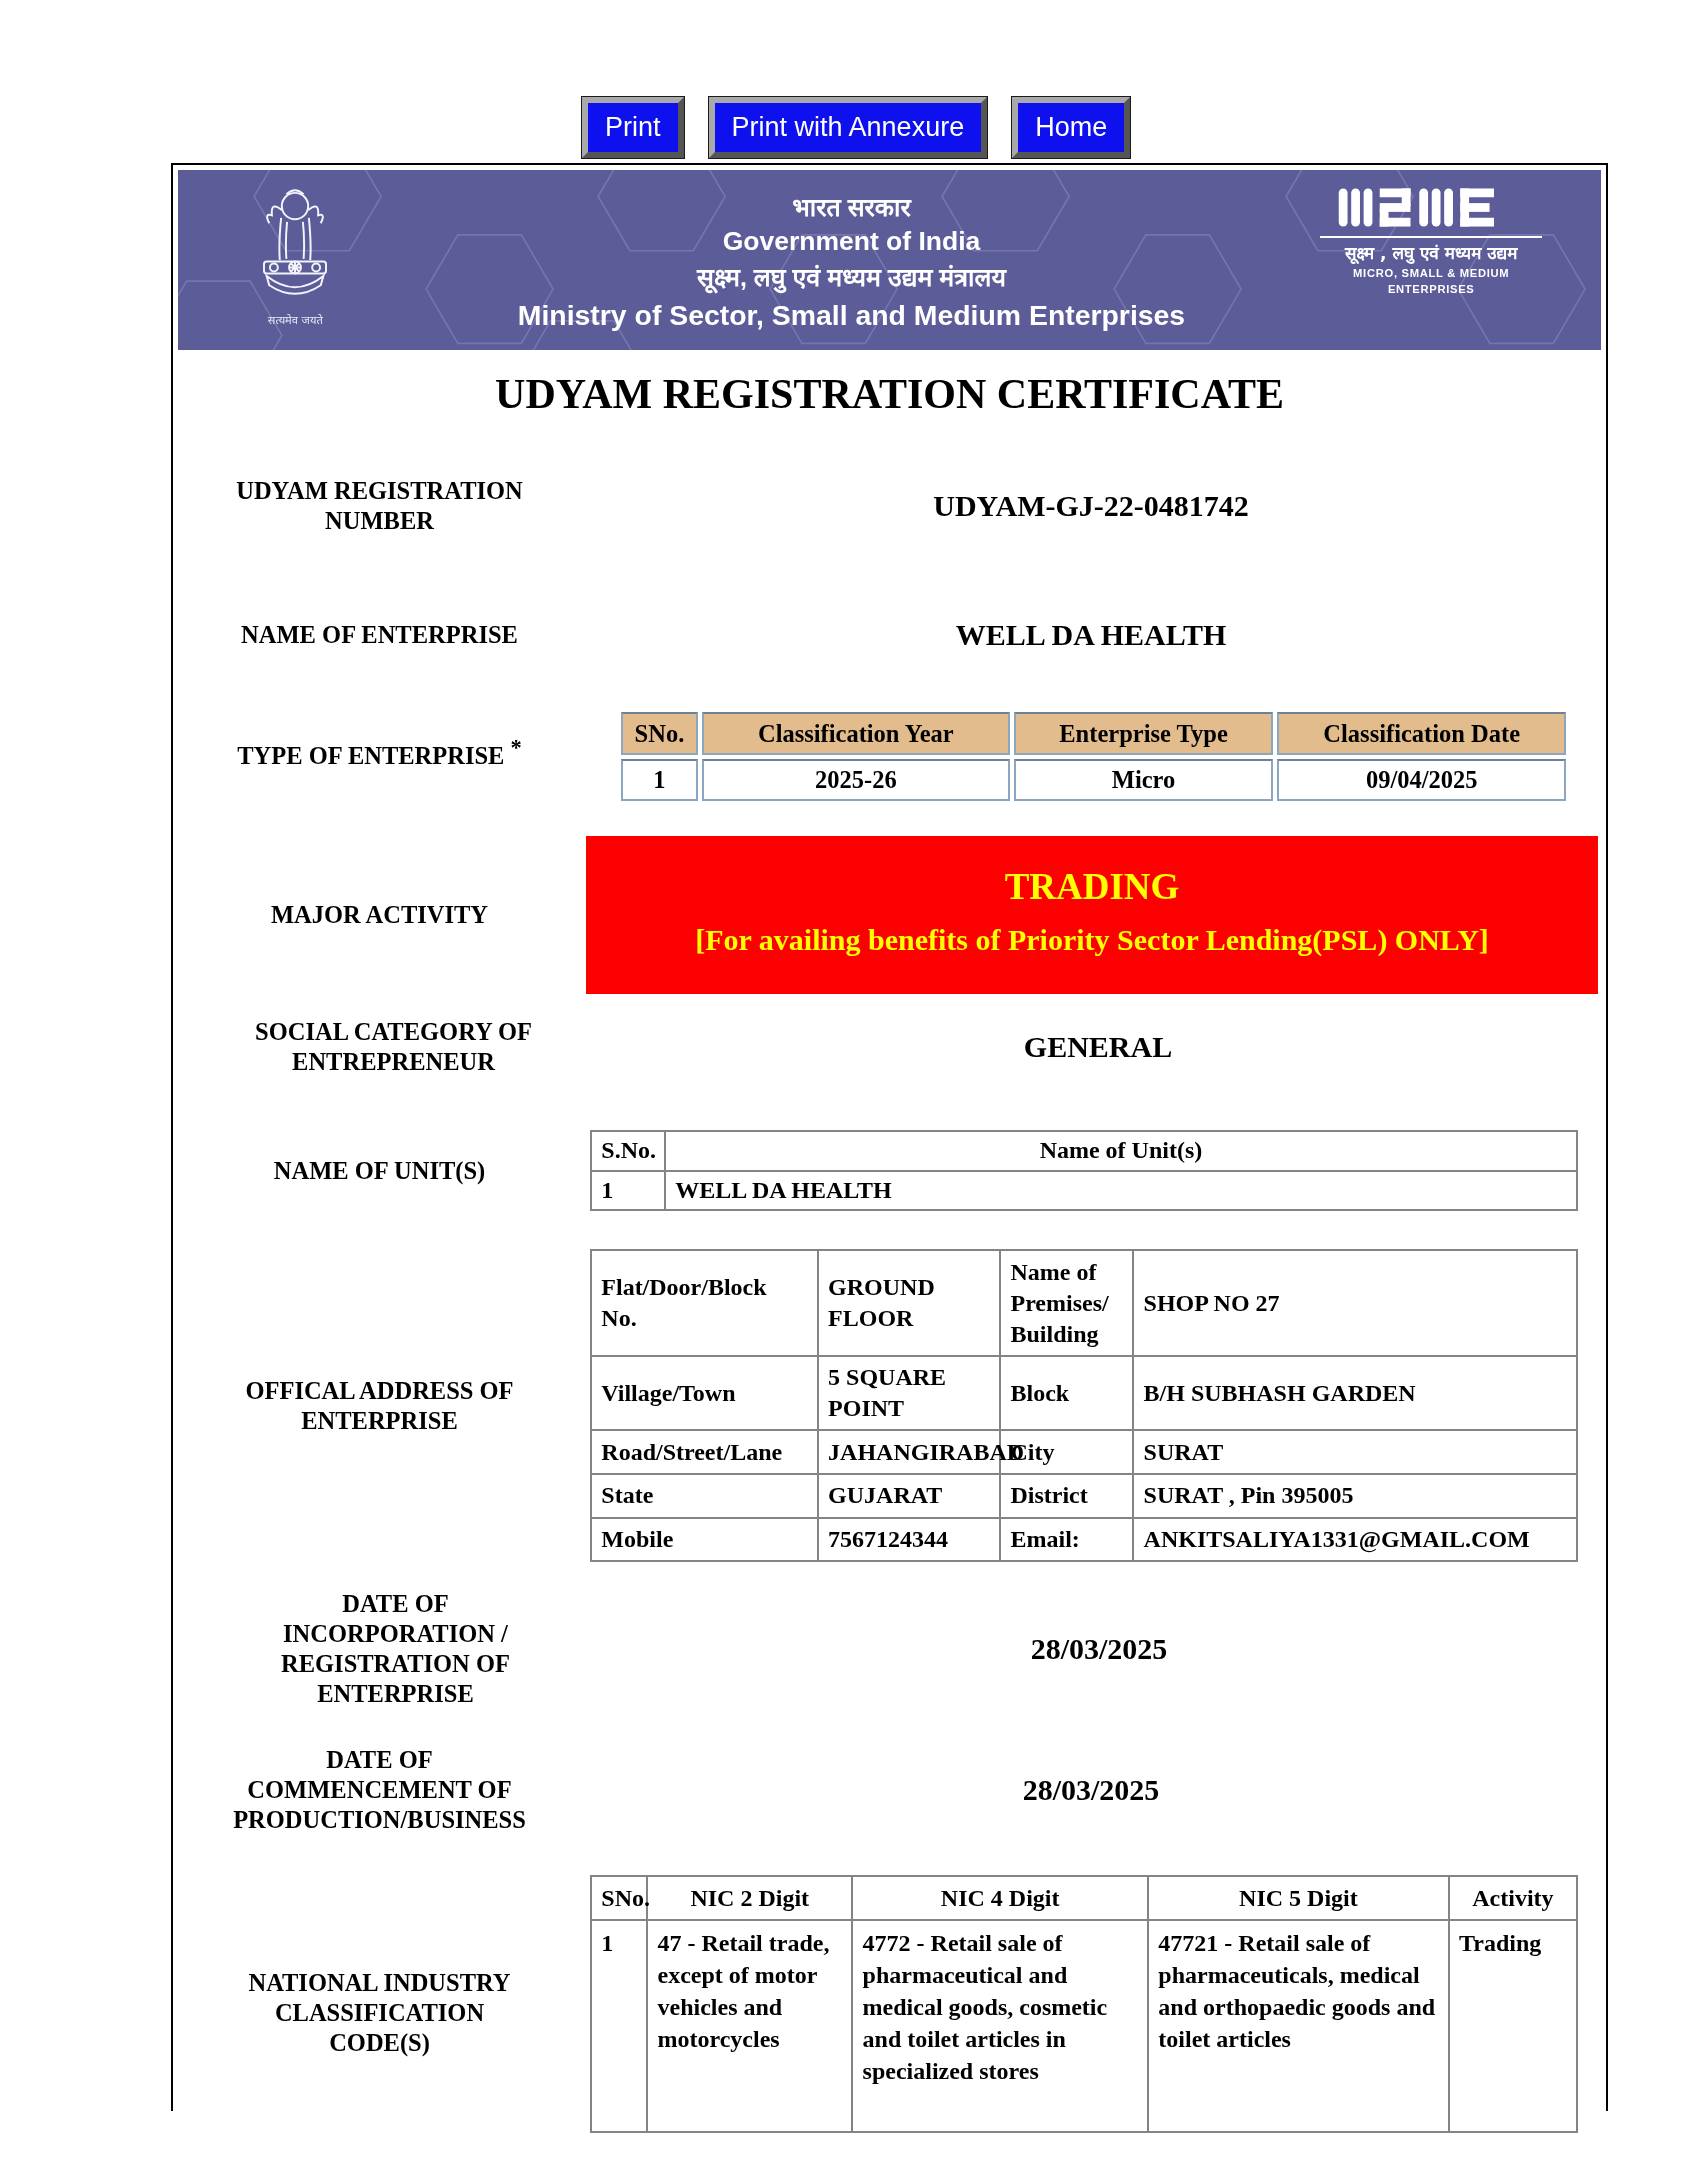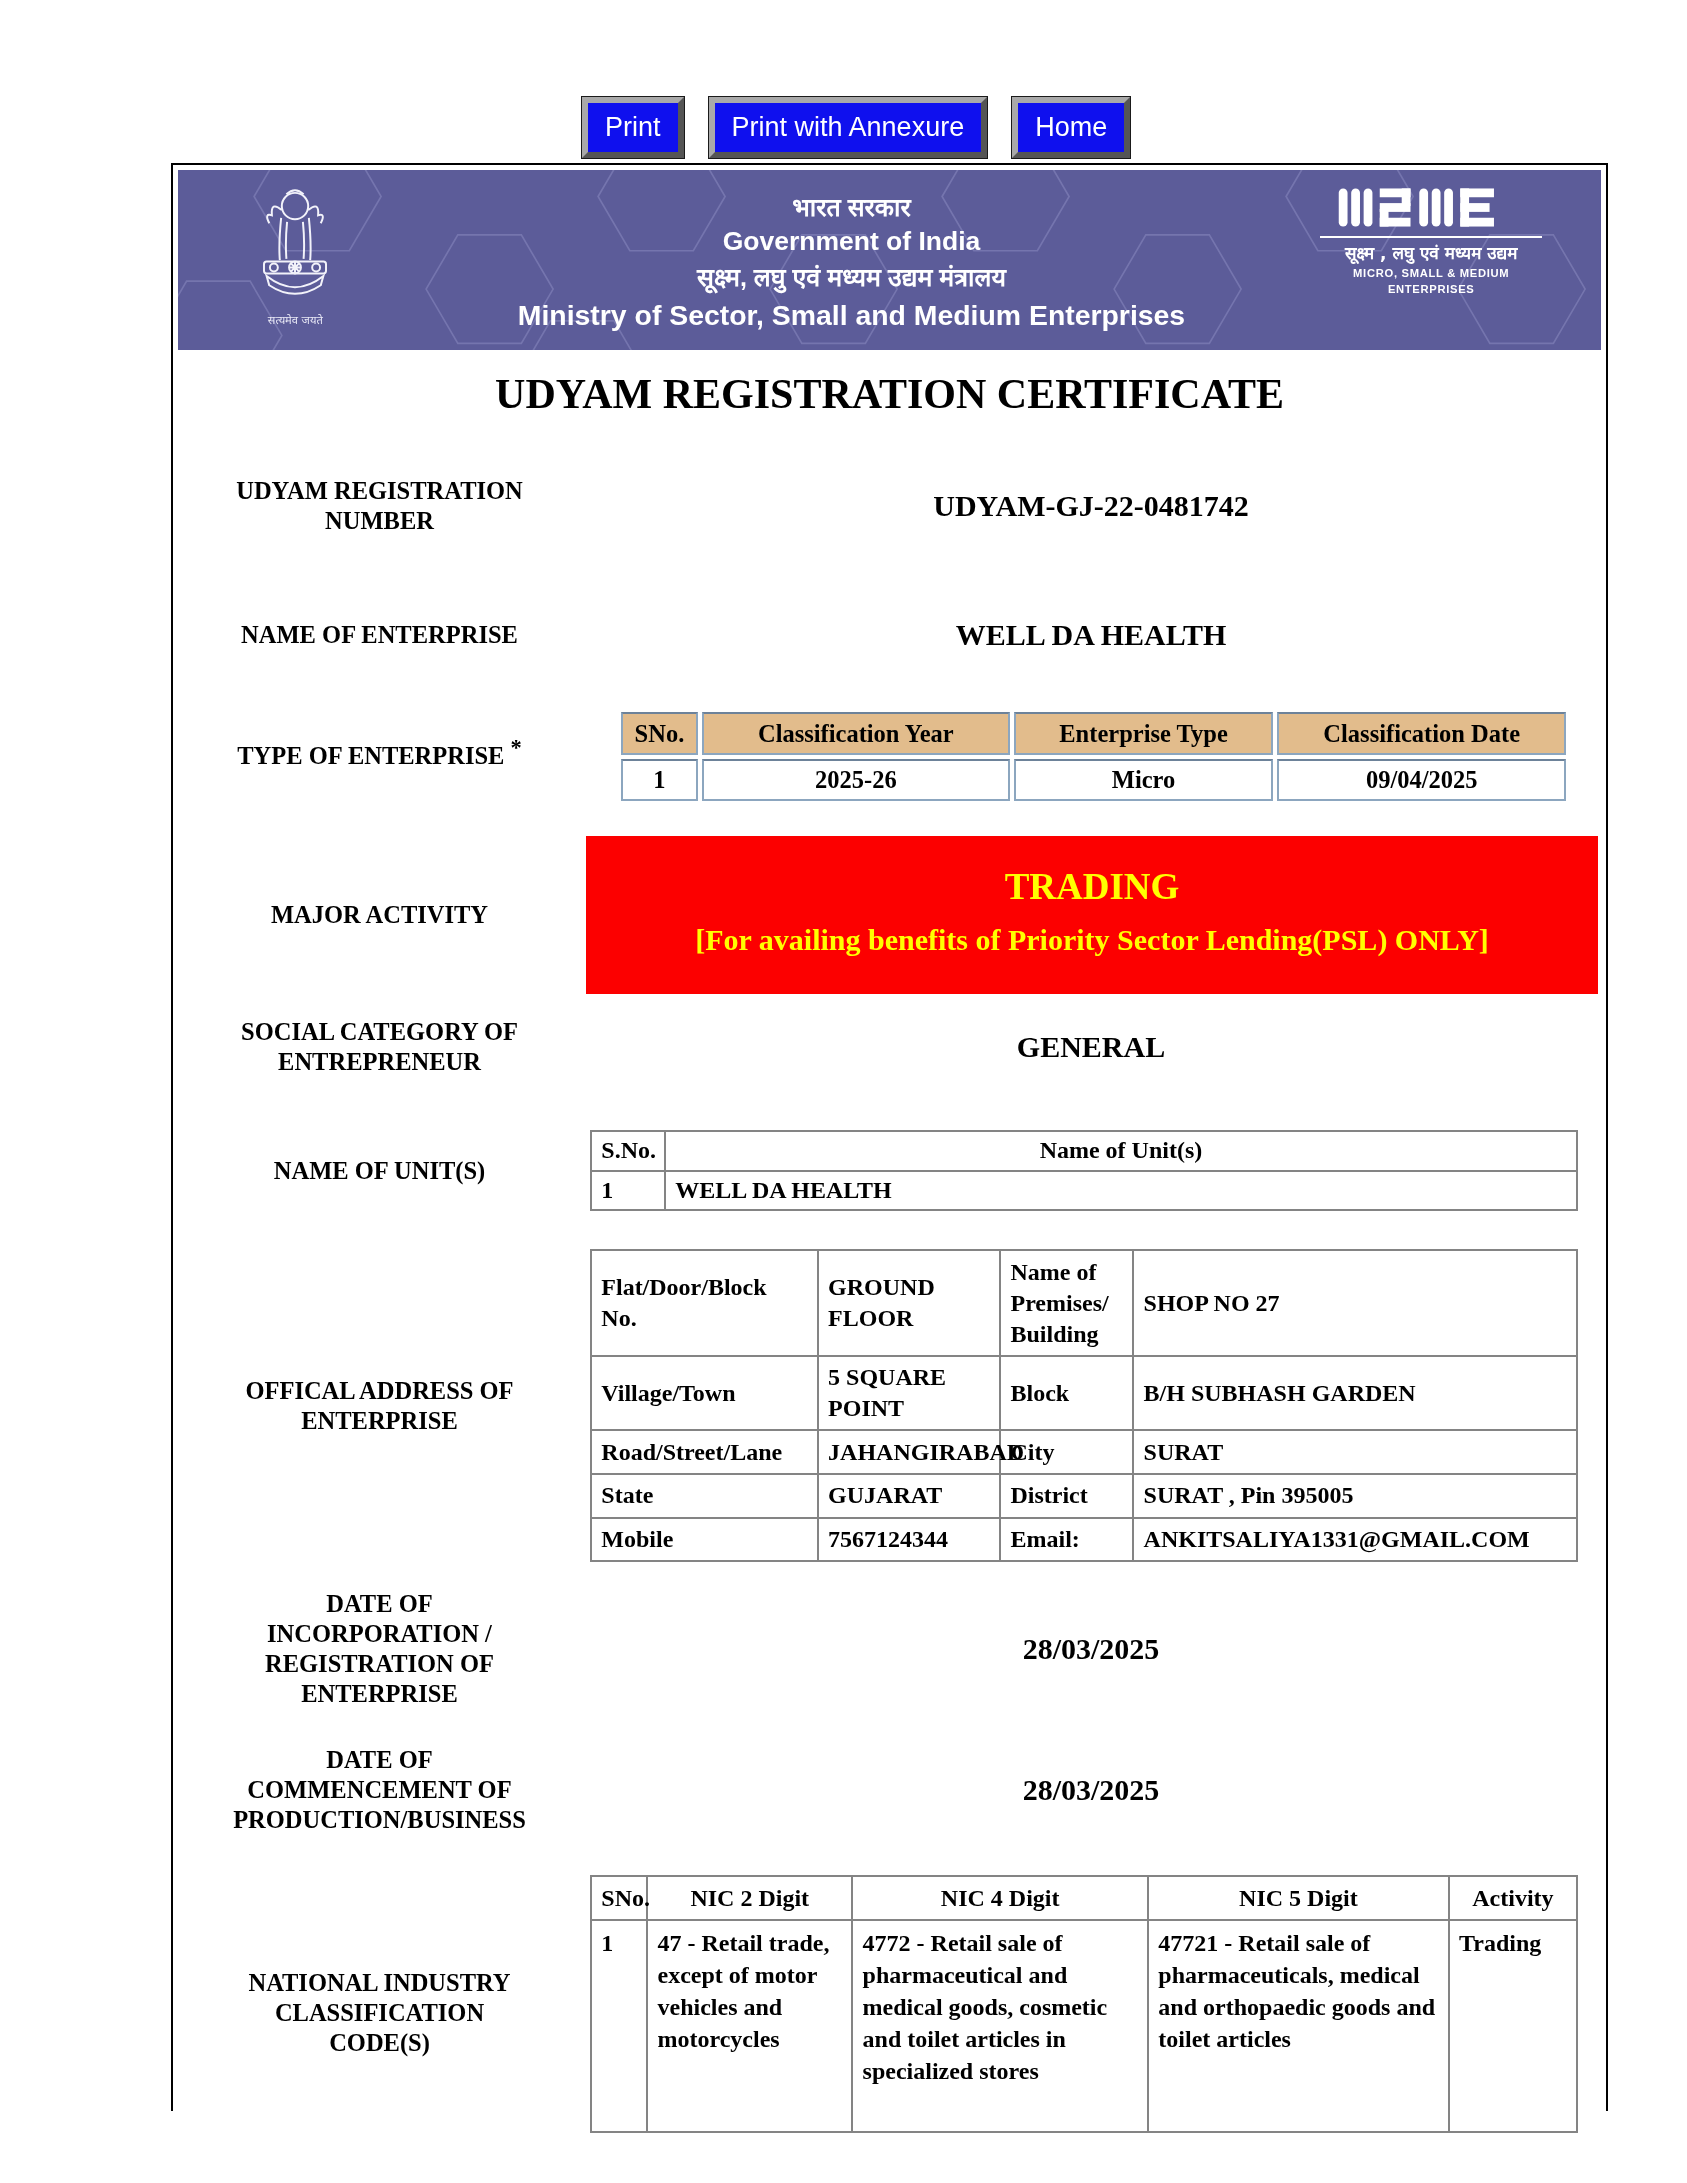--- a/index.html
+++ b/index.html
@@ -38,22 +38,22 @@
   .title { margin-top:20px; text-align:center; font-size:42px; line-height:48px; }
 
   
   .row { display:flex; align-items:center; }
   .lbl { width:413px; display:flex; align-items:center; justify-content:center; flex-shrink:0; }
   .lbl-inner { width:294px; text-align:center; font-size:24.5px; line-height:30px; }
   .val { flex:1; text-align:center; font-size:30px; padding-right:10px; }
   .sup { position:relative; top:-9.3px; font-size:22.5px; }
 
   .mt-urn{margin-top:58px;} .mt-name{margin-top:82px;} .mt-type{margin-top:56px;gap:19px;}
-  .mt-act{margin-top:31px;} .mt-soc{margin-top:23px;} .mt-units{margin-top:53px;}
-  .mt-addr{margin-top:38px;} .mt-d1{margin-top:26.5px;} .mt-d2{margin-top:36px;}
+  .mt-act{margin-top:31px;} .mt-soc{margin-top:23px;margin-left:14px;} .mt-units{margin-top:53px;}
+  .mt-addr{margin-top:38px;} .mt-d1{margin-top:26.5px;padding-left:16px;} .mt-d2{margin-top:36px;}
   .mt-nic{margin-top:40px;}
 
   .tblwrap { flex:1; }
 
   
   .type-table { border-collapse:separate; border-spacing:4.6px; margin-left:12px; width:953px;
                 table-layout:fixed; }
   .type-table td { border:2px solid #8ca6bf; border-top-color:#6d8299; text-align:center;
                    font-size:24.5px; padding:5.3px 2.6px; background:#fff; }
   .type-table .hd td { background:#e2bc8c; }

